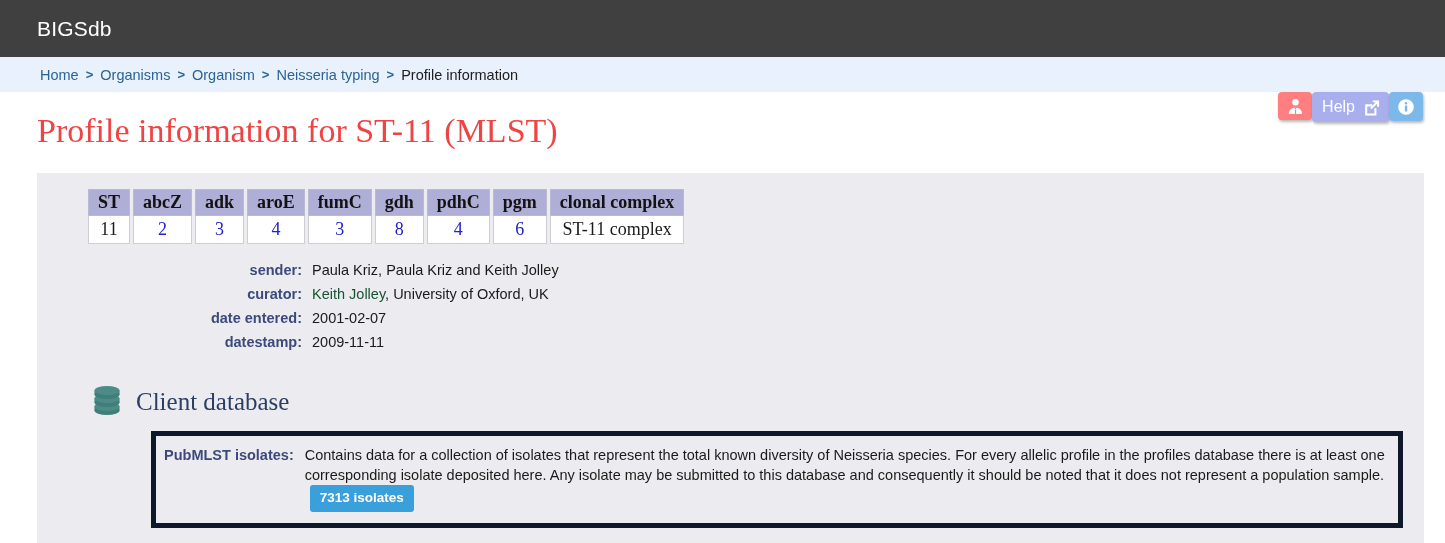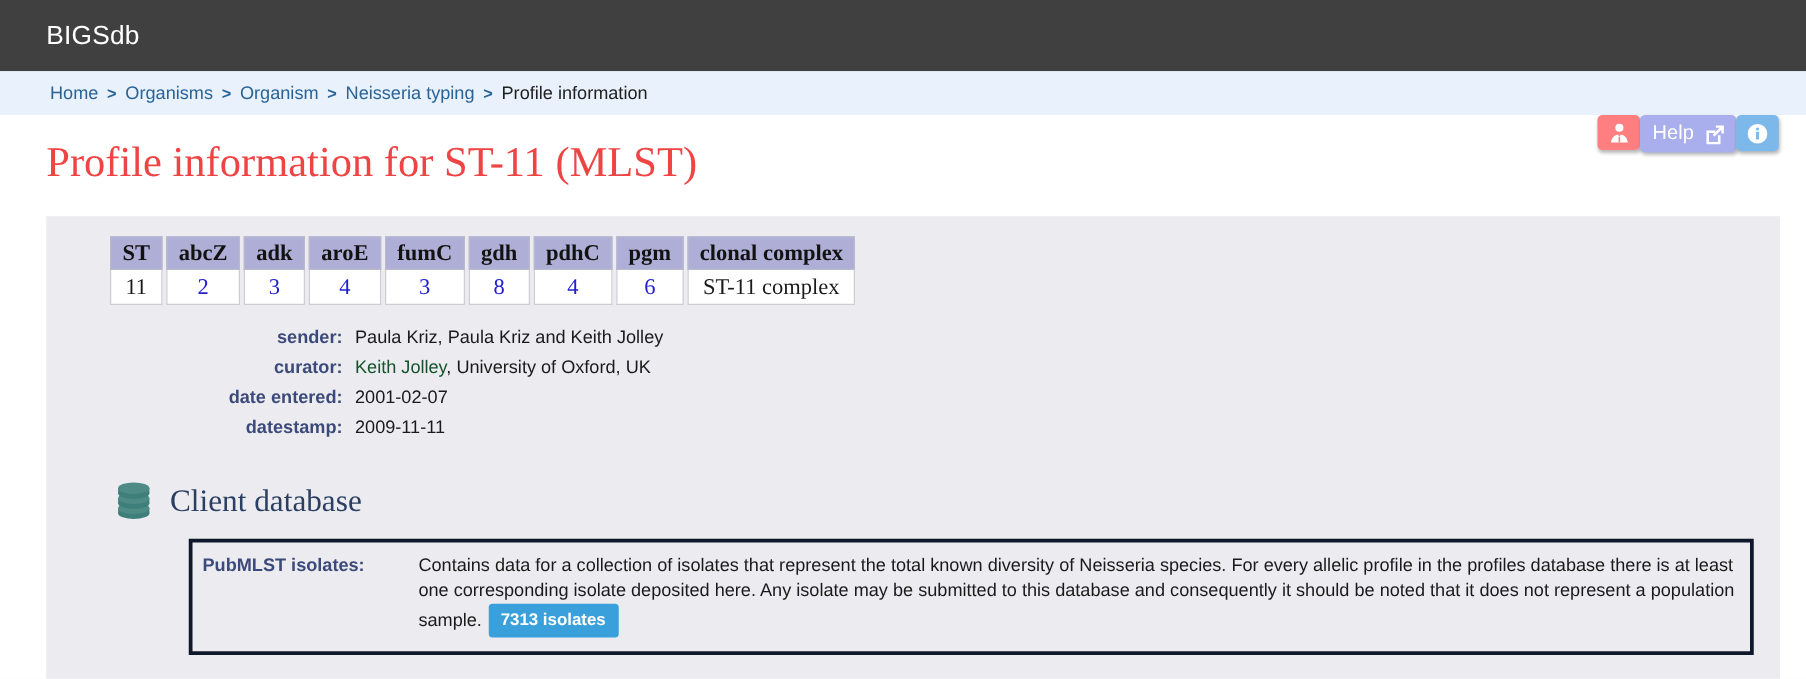--- a/index.html
+++ b/index.html
@@ -130,58 +130,58 @@
     margin: 14px 0 0 0;
     font-size: 14.5px;
   }
   .meta-row { display: flex; line-height: 24px; }
   .meta-label {
     width: 247px;
     text-align: right;
     color: #3b4a7a;
     font-weight: bold;
     padding-right: 10px;
+    margin-left: 28px;
   }
   .meta-value { color: #1a1a1a; }
   .meta-value a { color: #14532d; text-decoration: none; cursor: pointer; }
 
   
   #client-db-header {
     display: flex;
     align-items: center;
     margin: 30px 0 0 54px;
     gap: 13px;
   }
   #client-db-title {
     font-family: "Liberation Serif", serif;
     font-size: 25px;
     color: #2b3f63;
     font-weight: normal;
   }
 
   #client-db-box {
     margin: 11px 21px 0 114px;
-    border: 3px solid #0f172a;
+    border: 5px solid #0f172a;
     padding: 9px 12px 11px 8px;
     display: flex;
     background: #ececf0;
   }
   #client-db-box .db-label {
     color: #3b4a7a;
     font-weight: bold;
     font-size: 14.5px;
     white-space: nowrap;
     padding-right: 11px;
     line-height: 20px;
   }
   #client-db-box .db-desc {
     color: #1a1a1a;
     font-size: 14.5px;
     line-height: 20px;
-    margin-left: 32px;
   }
   .isolate-badge {
     display: inline-block;
     background: #3aa0dc;
     color: #ffffff;
     font-weight: bold;
     font-size: 13.5px;
     border-radius: 3px;
     padding: 3px 10px 4px 10px;
     margin-left: 5px;

